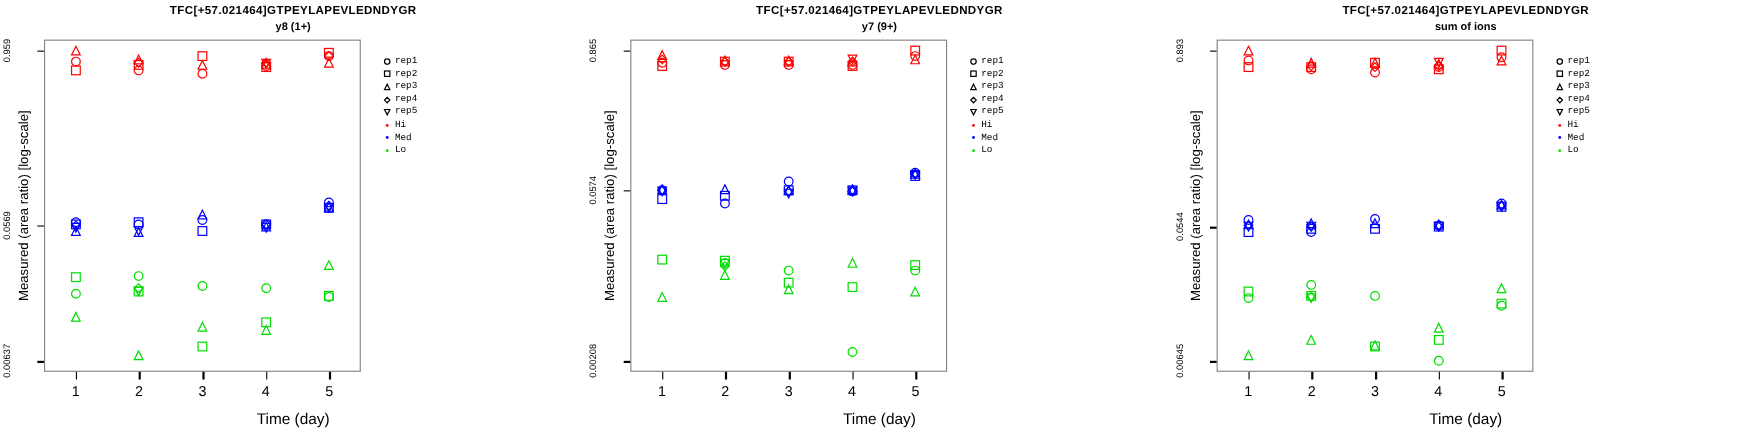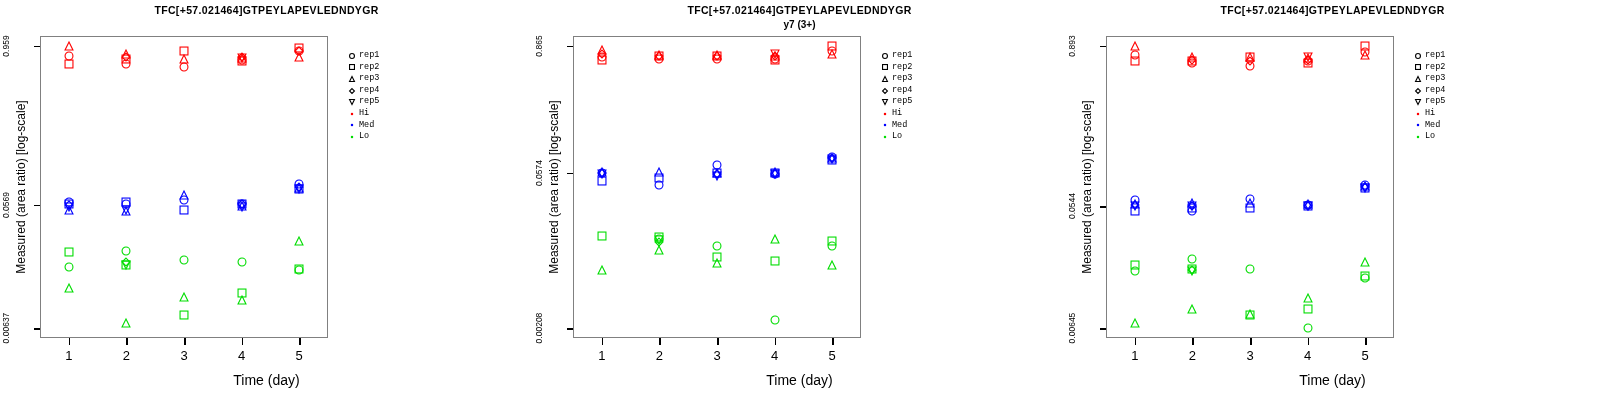--- a/index.html
+++ b/index.html
@@ -33,20 +33,21 @@
   .legend-gl svg{display:block;overflow:visible;}
   .legend-txt{font-size:8.5px;color:#000;line-height:11.6px;white-space:nowrap;font-family:Liberation Mono, monospace;}
 </style>
 </head>
 <body>
 
 <div class="figure" id="figure">
     <div class="panel">
       <div class="title-block">
         <div class="title-main">TFC[+57.021464]GTPEYLAPEVLEDNDYGR</div>
+        <div class="title-sub">y8 (1+)</div>
       </div>
       <div class="ylab" style="left: 14px; top: 338px; width: 302px; text-align: center;">Measured (area ratio) [log-scale]</div>
       <div class="plotbox" style="left: 40px; top: 36px; width: 288px; height: 302px; border-color: rgb(128, 128, 128);"></div>
       <div class="ytick-mark" style="left: 34px; top: 45.8785px;"></div>
       <div class="ytick-label" style="width: 48px; left: -18px; top: 40.8785px; transform-origin: 100% 50%; transform: rotate(-90deg) translate(24px, -24px);">0.959</div>
       <div class="ytick-mark" style="left: 34px; top: 204.869px;"></div>
       <div class="ytick-label" style="width: 48px; left: -18px; top: 199.869px; transform-origin: 100% 50%; transform: rotate(-90deg) translate(24px, -24px);">0.0569</div>
       <div class="ytick-mark" style="left: 34px; top: 328.121px;"></div>
       <div class="ytick-label" style="width: 48px; left: -18px; top: 323.121px; transform-origin: 100% 50%; transform: rotate(-90deg) translate(24px, -24px);">0.00637</div>
       <div class="xtick-mark" style="left: 68.8px; top: 338px;"></div>
@@ -413,21 +414,21 @@
               <circle cx="3" cy="3" r="1.26" fill="#00DD00" stroke="none"></circle>
             </svg>
           </span>
           <span class="legend-txt">Lo</span>
         </div>
       </div>
     </div>
     <div class="panel">
       <div class="title-block">
         <div class="title-main">TFC[+57.021464]GTPEYLAPEVLEDNDYGR</div>
-        <div class="title-sub">y7 (3+)</div>
+        <div class="title-sub">y7 (9+)</div>
       </div>
       <div class="ylab" style="left: 14px; top: 338px; width: 302px; text-align: center;">Measured (area ratio) [log-scale]</div>
       <div class="plotbox" style="left: 40px; top: 36px; width: 288px; height: 302px; border-color: rgb(128, 128, 128);"></div>
       <div class="ytick-mark" style="left: 34px; top: 45.8785px;"></div>
       <div class="ytick-label" style="width: 48px; left: -18px; top: 40.8785px; transform-origin: 100% 50%; transform: rotate(-90deg) translate(24px, -24px);">0.865</div>
       <div class="ytick-mark" style="left: 34px; top: 172.842px;"></div>
       <div class="ytick-label" style="width: 48px; left: -18px; top: 167.842px; transform-origin: 100% 50%; transform: rotate(-90deg) translate(24px, -24px);">0.0574</div>
       <div class="ytick-mark" style="left: 34px; top: 328.121px;"></div>
       <div class="ytick-label" style="width: 48px; left: -18px; top: 323.121px; transform-origin: 100% 50%; transform: rotate(-90deg) translate(24px, -24px);">0.00208</div>
       <div class="xtick-mark" style="left: 68.8px; top: 338px;"></div>
@@ -799,20 +800,21 @@
               <circle cx="3" cy="3" r="1.26" fill="#00DD00" stroke="none"></circle>
             </svg>
           </span>
           <span class="legend-txt">Lo</span>
         </div>
       </div>
     </div>
     <div class="panel">
       <div class="title-block">
         <div class="title-main">TFC[+57.021464]GTPEYLAPEVLEDNDYGR</div>
+        <div class="title-sub">sum of ions</div>
       </div>
       <div class="ylab" style="left: 14px; top: 338px; width: 302px; text-align: center;">Measured (area ratio) [log-scale]</div>
       <div class="plotbox" style="left: 40px; top: 36px; width: 288px; height: 302px; border-color: rgb(128, 128, 128);"></div>
       <div class="ytick-mark" style="left: 34px; top: 45.8785px;"></div>
       <div class="ytick-label" style="width: 48px; left: -18px; top: 40.8785px; transform-origin: 100% 50%; transform: rotate(-90deg) translate(24px, -24px);">0.893</div>
       <div class="ytick-mark" style="left: 34px; top: 206.061px;"></div>
       <div class="ytick-label" style="width: 48px; left: -18px; top: 201.061px; transform-origin: 100% 50%; transform: rotate(-90deg) translate(24px, -24px);">0.0544</div>
       <div class="ytick-mark" style="left: 34px; top: 328.121px;"></div>
       <div class="ytick-label" style="width: 48px; left: -18px; top: 323.121px; transform-origin: 100% 50%; transform: rotate(-90deg) translate(24px, -24px);">0.00645</div>
       <div class="xtick-mark" style="left: 68.8px; top: 338px;"></div>

